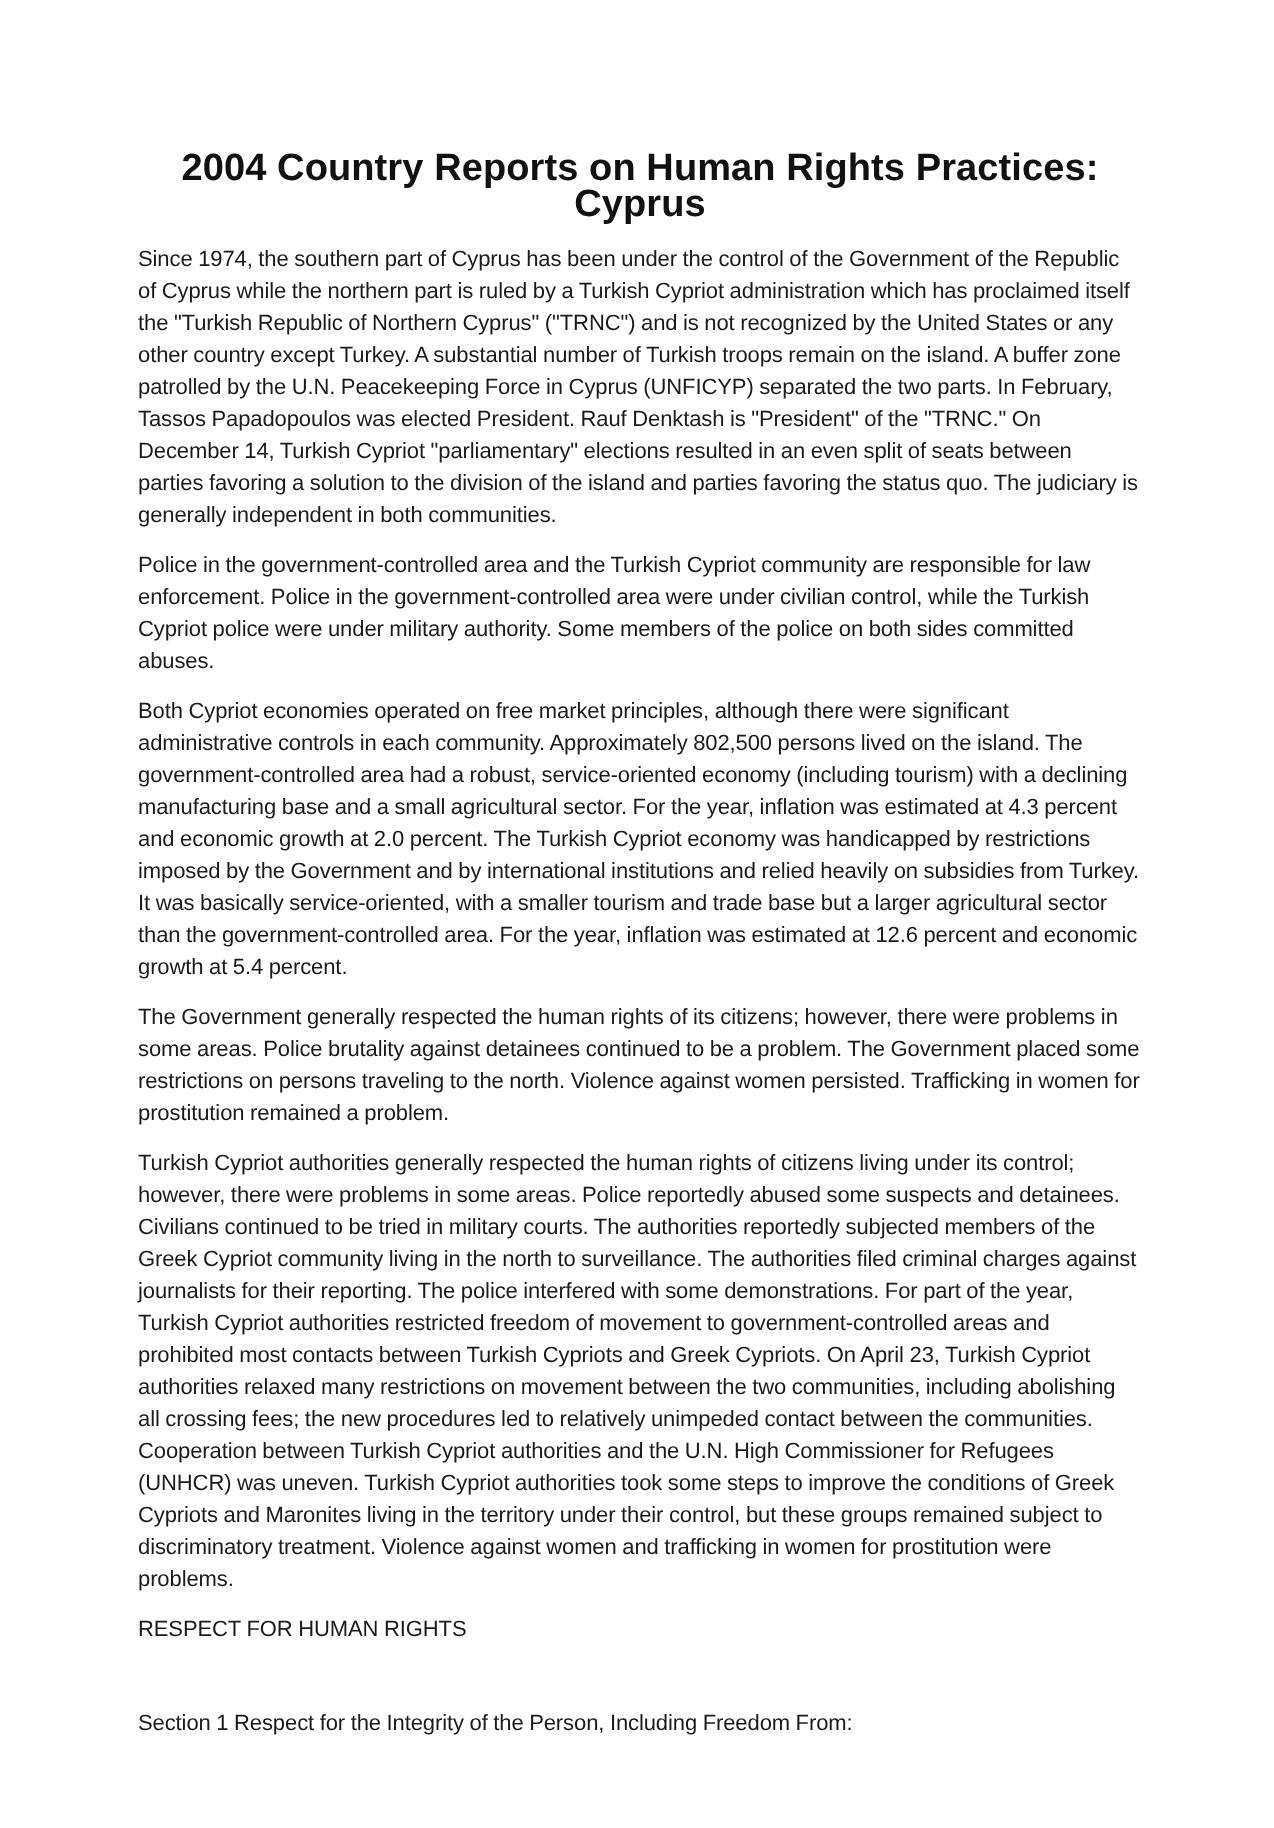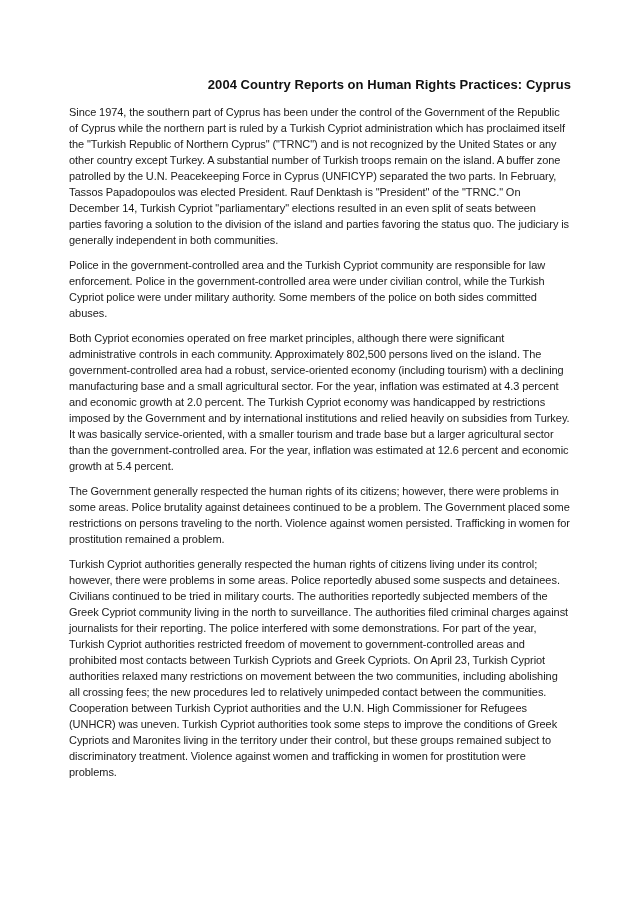--- a/index.html
+++ b/index.html
@@ -15,23 +15,23 @@
       font-family: "Liberation Sans", "DejaVu Sans", sans-serif;
       color: #1a1a1a;
     }
     .page {
       position: absolute;
       left: 69px;
       top: 76px;
       width: 502px;
     }
     .title {
-      text-align: right;
+      text-align: center;
       font-weight: bold;
-      font-size: 13px;
+      font-size: 19px;
       line-height: 18px;
       margin: 0 0 10px 0;
       padding-left: 0;
       letter-spacing: 0.05px;
       color: #111;
     }
     .para {
       font-size: 11px;
       line-height: 16px;
       margin: 0 0 9px 0;
@@ -51,13 +51,15 @@
 
 <div class="page">
   <h1 class="title">2004 Country Reports on Human Rights Practices: Cyprus</h1>
 
   <p class="para">Since 1974, the southern part of Cyprus has been under the control of the Government of the Republic of Cyprus while the northern part is ruled by a Turkish Cypriot administration which has proclaimed itself the "Turkish Republic of Northern Cyprus" ("TRNC") and is not recognized by the United States or any other country except Turkey. A substantial number of Turkish troops remain on the island. A buffer zone patrolled by the U.N. Peacekeeping Force in Cyprus (UNFICYP) separated the two parts. In February, Tassos Papadopoulos was elected President. Rauf Denktash is "President" of the "TRNC." On December 14, Turkish Cypriot "parliamentary" elections resulted in an even split of seats between parties favoring a solution to the division of the island and parties favoring the status quo. The judiciary is generally independent in both communities.</p>
   <p class="para">Police in the government-controlled area and the Turkish Cypriot community are responsible for law enforcement. Police in the government-controlled area were under civilian control, while the Turkish Cypriot police were under military authority. Some members of the police on both sides committed abuses.</p>
   <p class="para">Both Cypriot economies operated on free market principles, although there were significant administrative controls in each community. Approximately 802,500 persons lived on the island. The government-controlled area had a robust, service-oriented economy (including tourism) with a declining manufacturing base and a small agricultural sector. For the year, inflation was estimated at 4.3 percent and economic growth at 2.0 percent. The Turkish Cypriot economy was handicapped by restrictions imposed by the Government and by international institutions and relied heavily on subsidies from Turkey. It was basically service-oriented, with a smaller tourism and trade base but a larger agricultural sector than the government-controlled area. For the year, inflation was estimated at 12.6 percent and economic growth at 5.4 percent.</p>
   <p class="para">The Government generally respected the human rights of its citizens; however, there were problems in some areas. Police brutality against detainees continued to be a problem. The Government placed some restrictions on persons traveling to the north. Violence against women persisted. Trafficking in women for prostitution remained a problem.</p>
   <p class="para">Turkish Cypriot authorities generally respected the human rights of citizens living under its control; however, there were problems in some areas. Police reportedly abused some suspects and detainees. Civilians continued to be tried in military courts. The authorities reportedly subjected members of the Greek Cypriot community living in the north to surveillance. The authorities filed criminal charges against journalists for their reporting. The police interfered with some demonstrations. For part of the year, Turkish Cypriot authorities restricted freedom of movement to government-controlled areas and prohibited most contacts between Turkish Cypriots and Greek Cypriots. On April 23, Turkish Cypriot authorities relaxed many restrictions on movement between the two communities, including abolishing all crossing fees; the new procedures led to relatively unimpeded contact between the communities. Cooperation between Turkish Cypriot authorities and the U.N. High Commissioner for Refugees (UNHCR) was uneven. Turkish Cypriot authorities took some steps to improve the conditions of Greek Cypriots and Maronites living in the territory under their control, but these groups remained subject to discriminatory treatment. Violence against women and trafficking in women for prostitution were problems.</p>
 
+  <p class="para heading-caps">RESPECT FOR HUMAN RIGHTS</p>
+  <p class="para section">Section 1 Respect for the Integrity of the Person, Including Freedom From:</p>
 </div>
 
 </body></html>

